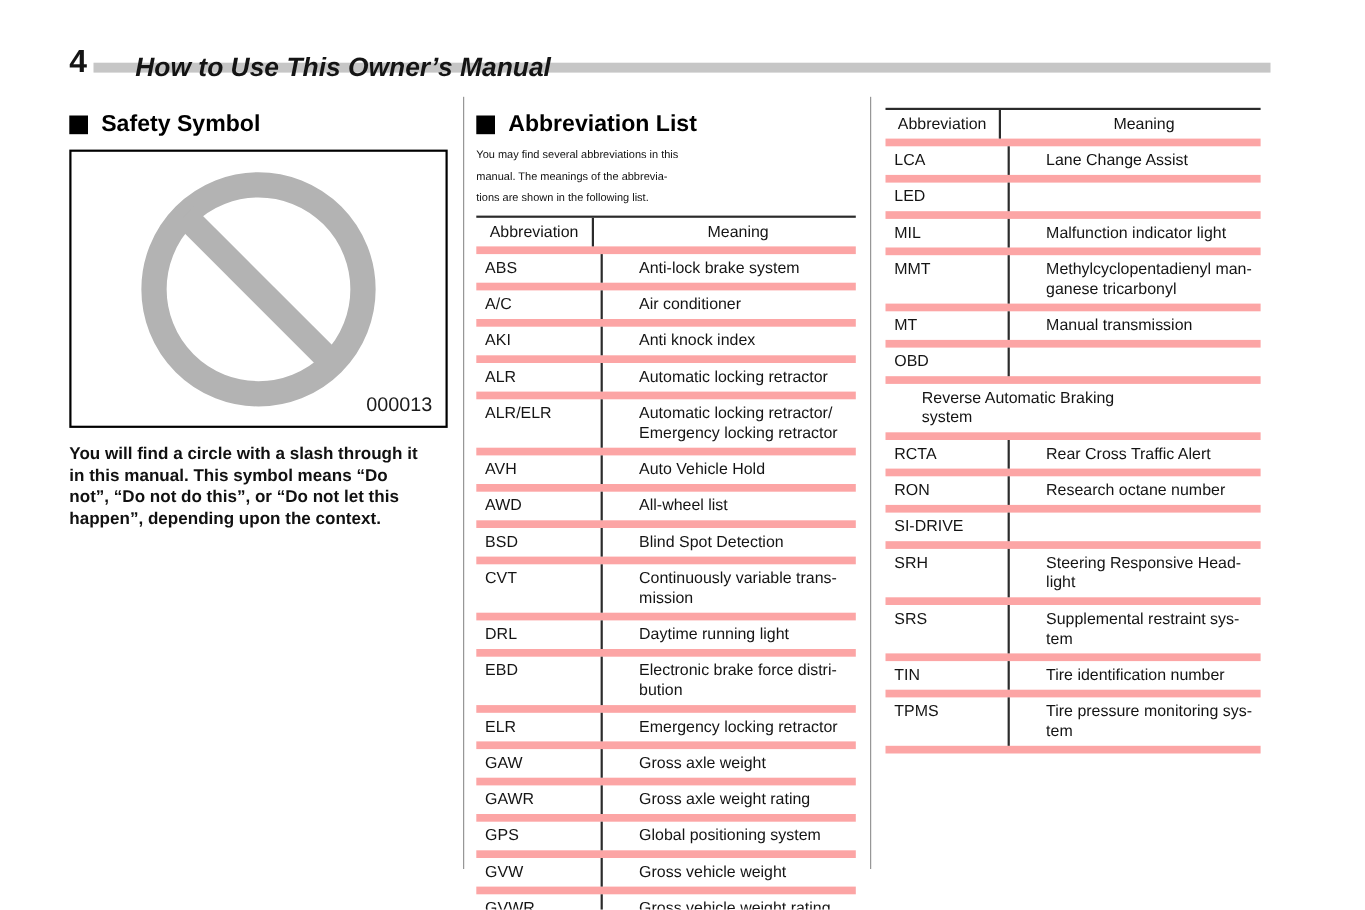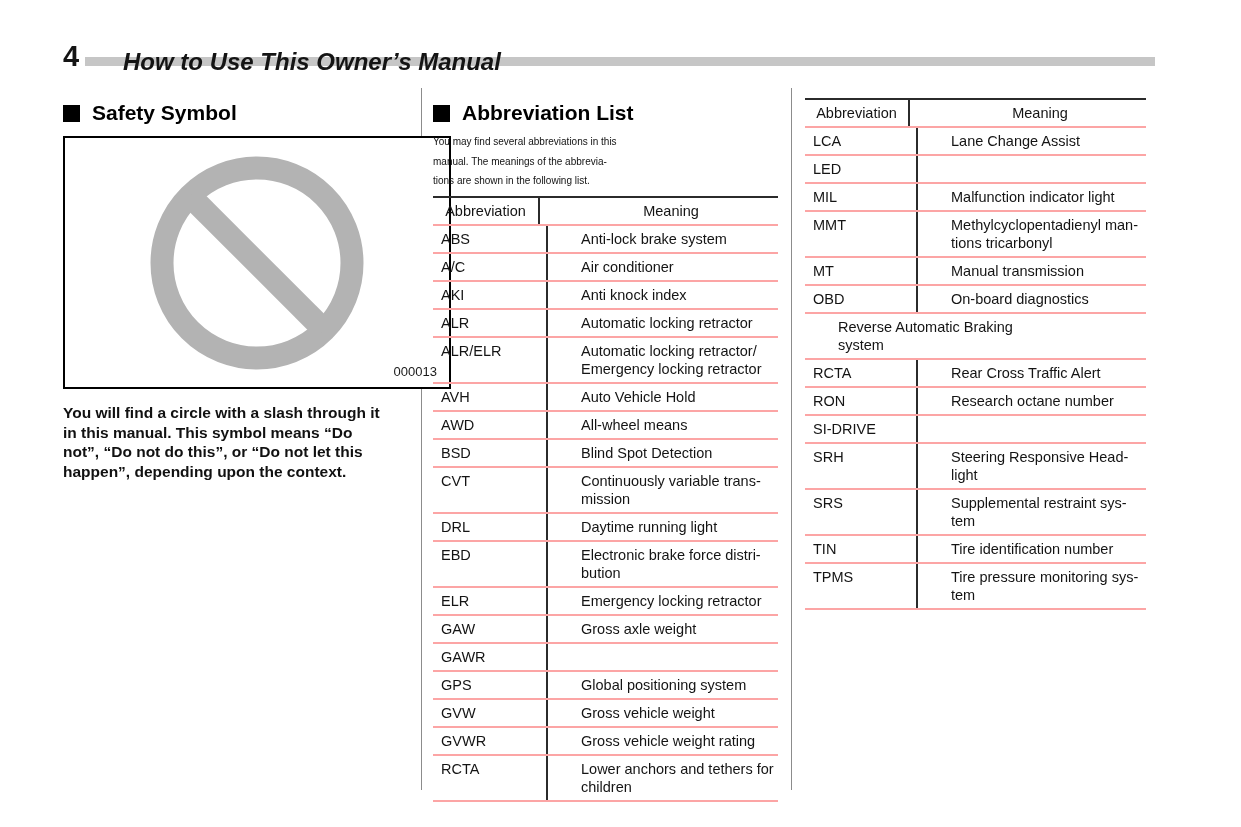--- a/index.html
+++ b/index.html
@@ -36,21 +36,21 @@
     left: 123px;
     top: 48px;
     font-size: 24px;
     font-weight: bold;
     font-style: italic;
     z-index: 1;
   }
 
   
   .col { position: absolute; }
-  .col-1 { left: 63px;  top: 95px; width: 388px; }
+  .col-1 { left: 63px;  top: 95px; width: 344px; }
   .col-2 { left: 433px; top: 95px; width: 345px; }
   .col-3 { left: 805px; top: 90px; width: 341px; }
   .vdiv {
     position: absolute;
     top: 88px;
     width: 1px;
     height: 702px;
     background: #8c8c8c;
   }
   .vdiv-1 { left: 421px; }
@@ -80,21 +80,21 @@
     margin-top: 11px;
     height: 249px;
     border: 2px solid #000;
     background: #fff;
   }
   .figure-box svg { position: absolute; left: 50%; top: 50%; transform: translate(-50%, -50%); }
   .figure-code {
     position: absolute;
     right: 12px;
     bottom: 8px;
-    font-size: 13px;
+    font-size: 18px;
     color: #1a1a1a;
   }
 
   
   .body-text {
     margin-top: 14px;
     font-size: 15.5px;
     line-height: 19.6px;
     white-space: pre-line;
     color: #111;
@@ -110,21 +110,21 @@
 
   
   .abbr-table {
     margin-top: 5px;
     border-top: 2px solid #2b2b2b;
     font-size: 14.5px;
     line-height: 18px;
   }
   .trow {
     display: flex;
-    border-bottom: 2px solid #fca5a5;
+    border-bottom: 7px solid #fca5a5;
   }
   .c-abbr {
     flex: 0 0 auto;
     padding: 4px 0 4px 8px;
     border-right: 2px solid #2b2b2b;
   }
   .t-left  .c-abbr { width: 105px; }
   .t-right .c-abbr { width: 103px; }
   .c-mean {
     flex: 1 1 auto;
@@ -211,21 +211,21 @@
 Emergency locking retractor</div>
         </div>
 
         <div class="trow">
           <div class="c-abbr">AVH</div>
           <div class="c-mean">Auto Vehicle Hold</div>
         </div>
 
         <div class="trow">
           <div class="c-abbr">AWD</div>
-          <div class="c-mean">All-wheel means</div>
+          <div class="c-mean">All-wheel list</div>
         </div>
 
         <div class="trow">
           <div class="c-abbr">BSD</div>
           <div class="c-mean">Blind Spot Detection</div>
         </div>
 
         <div class="trow">
           <div class="c-abbr">CVT</div>
           <div class="c-mean">Continuously variable trans-
@@ -248,20 +248,21 @@
           <div class="c-mean">Emergency locking retractor</div>
         </div>
 
         <div class="trow">
           <div class="c-abbr">GAW</div>
           <div class="c-mean">Gross axle weight</div>
         </div>
 
         <div class="trow">
           <div class="c-abbr">GAWR</div>
+          <div class="c-mean">Gross axle weight rating</div>
         </div>
 
         <div class="trow">
           <div class="c-abbr">GPS</div>
           <div class="c-mean">Global positioning system</div>
         </div>
 
         <div class="trow">
           <div class="c-abbr">GVW</div>
           <div class="c-mean">Gross vehicle weight</div>
@@ -297,31 +298,30 @@
         </div>
 
         <div class="trow">
           <div class="c-abbr">MIL</div>
           <div class="c-mean">Malfunction indicator light</div>
         </div>
 
         <div class="trow">
           <div class="c-abbr">MMT</div>
           <div class="c-mean">Methylcyclopentadienyl man-
-tions tricarbonyl</div>
+ganese tricarbonyl</div>
         </div>
 
         <div class="trow">
           <div class="c-abbr">MT</div>
           <div class="c-mean">Manual transmission</div>
         </div>
 
         <div class="trow">
           <div class="c-abbr">OBD</div>
-          <div class="c-mean">On-board diagnostics</div>
         </div>
 
         <div class="trow">
           <div class="c-mean">Reverse Automatic Braking
 system</div>
         </div>
 
         <div class="trow">
           <div class="c-abbr">RCTA</div>
           <div class="c-mean">Rear Cross Traffic Alert</div>

